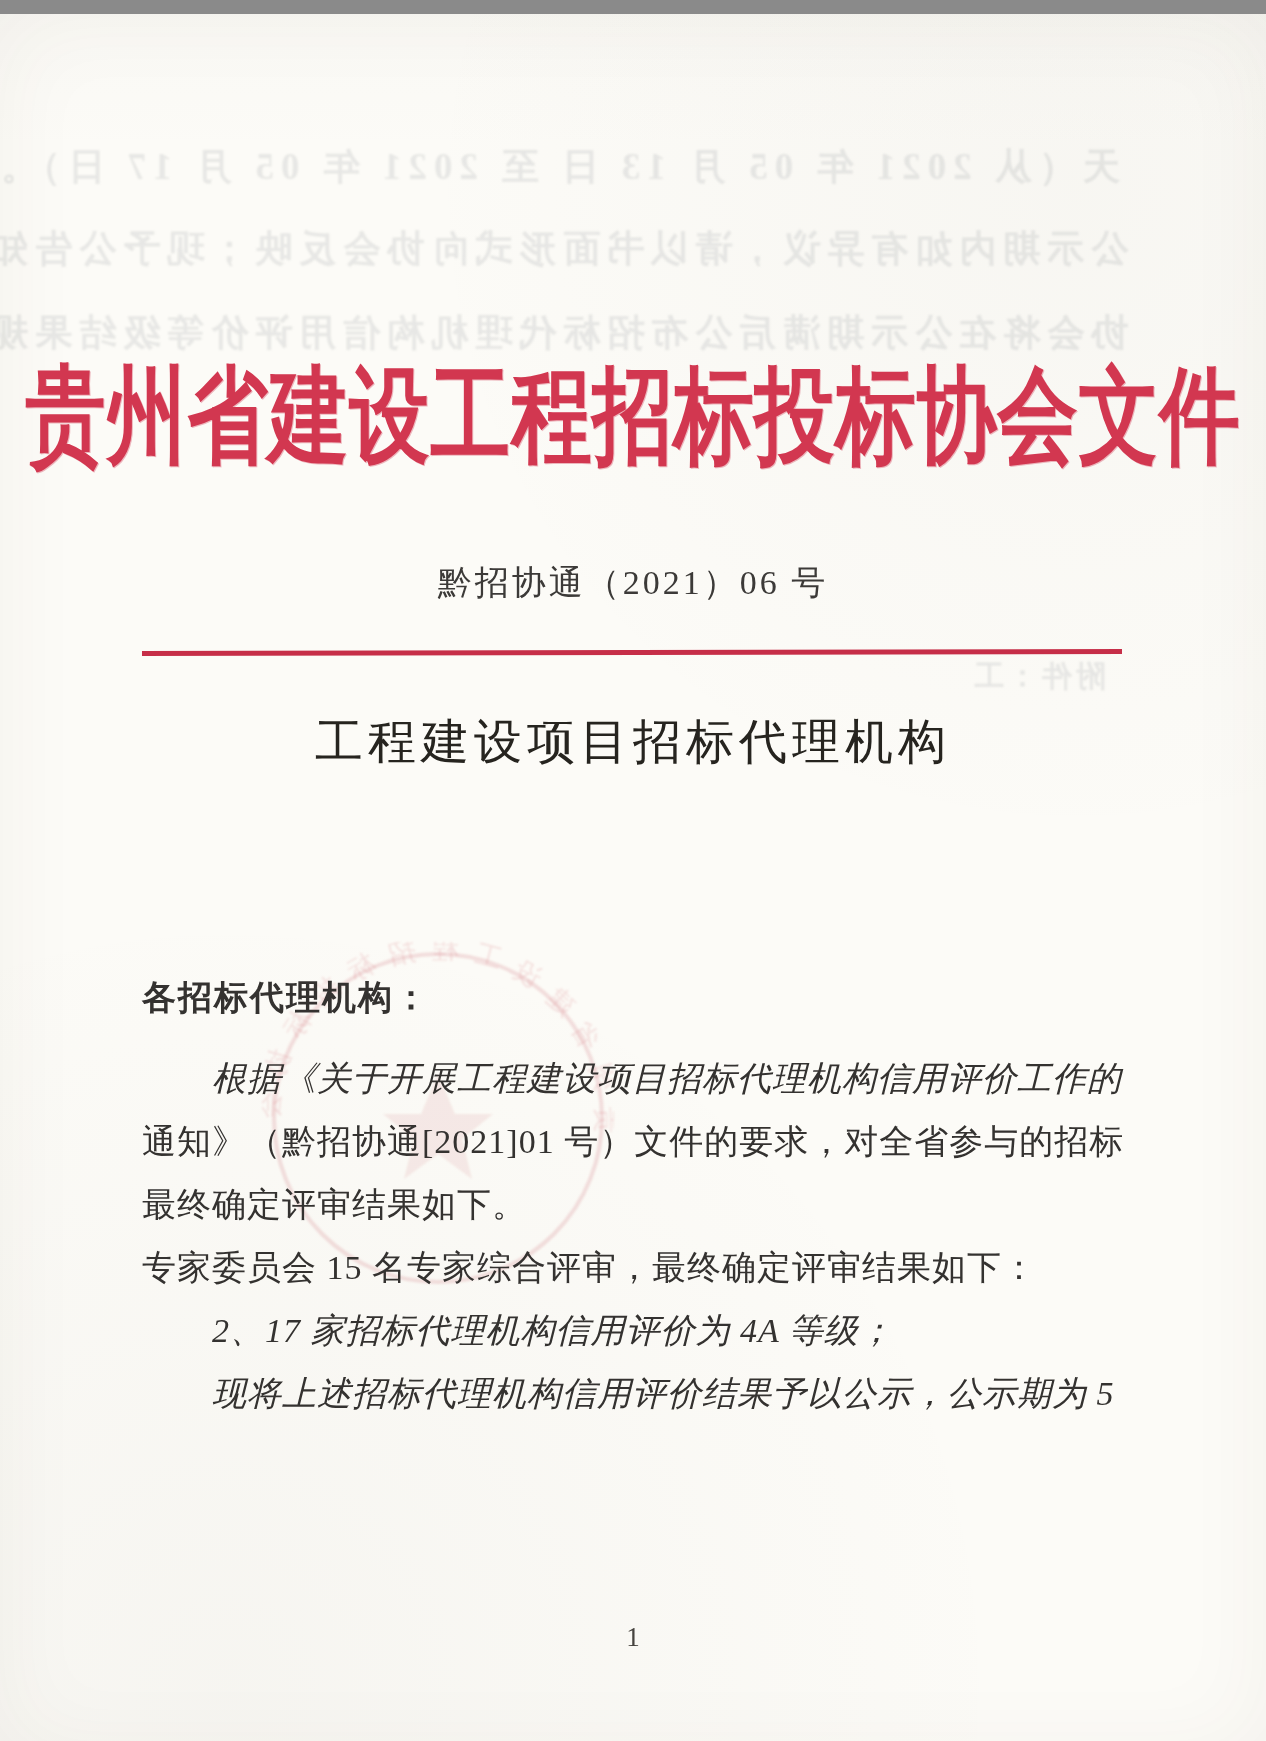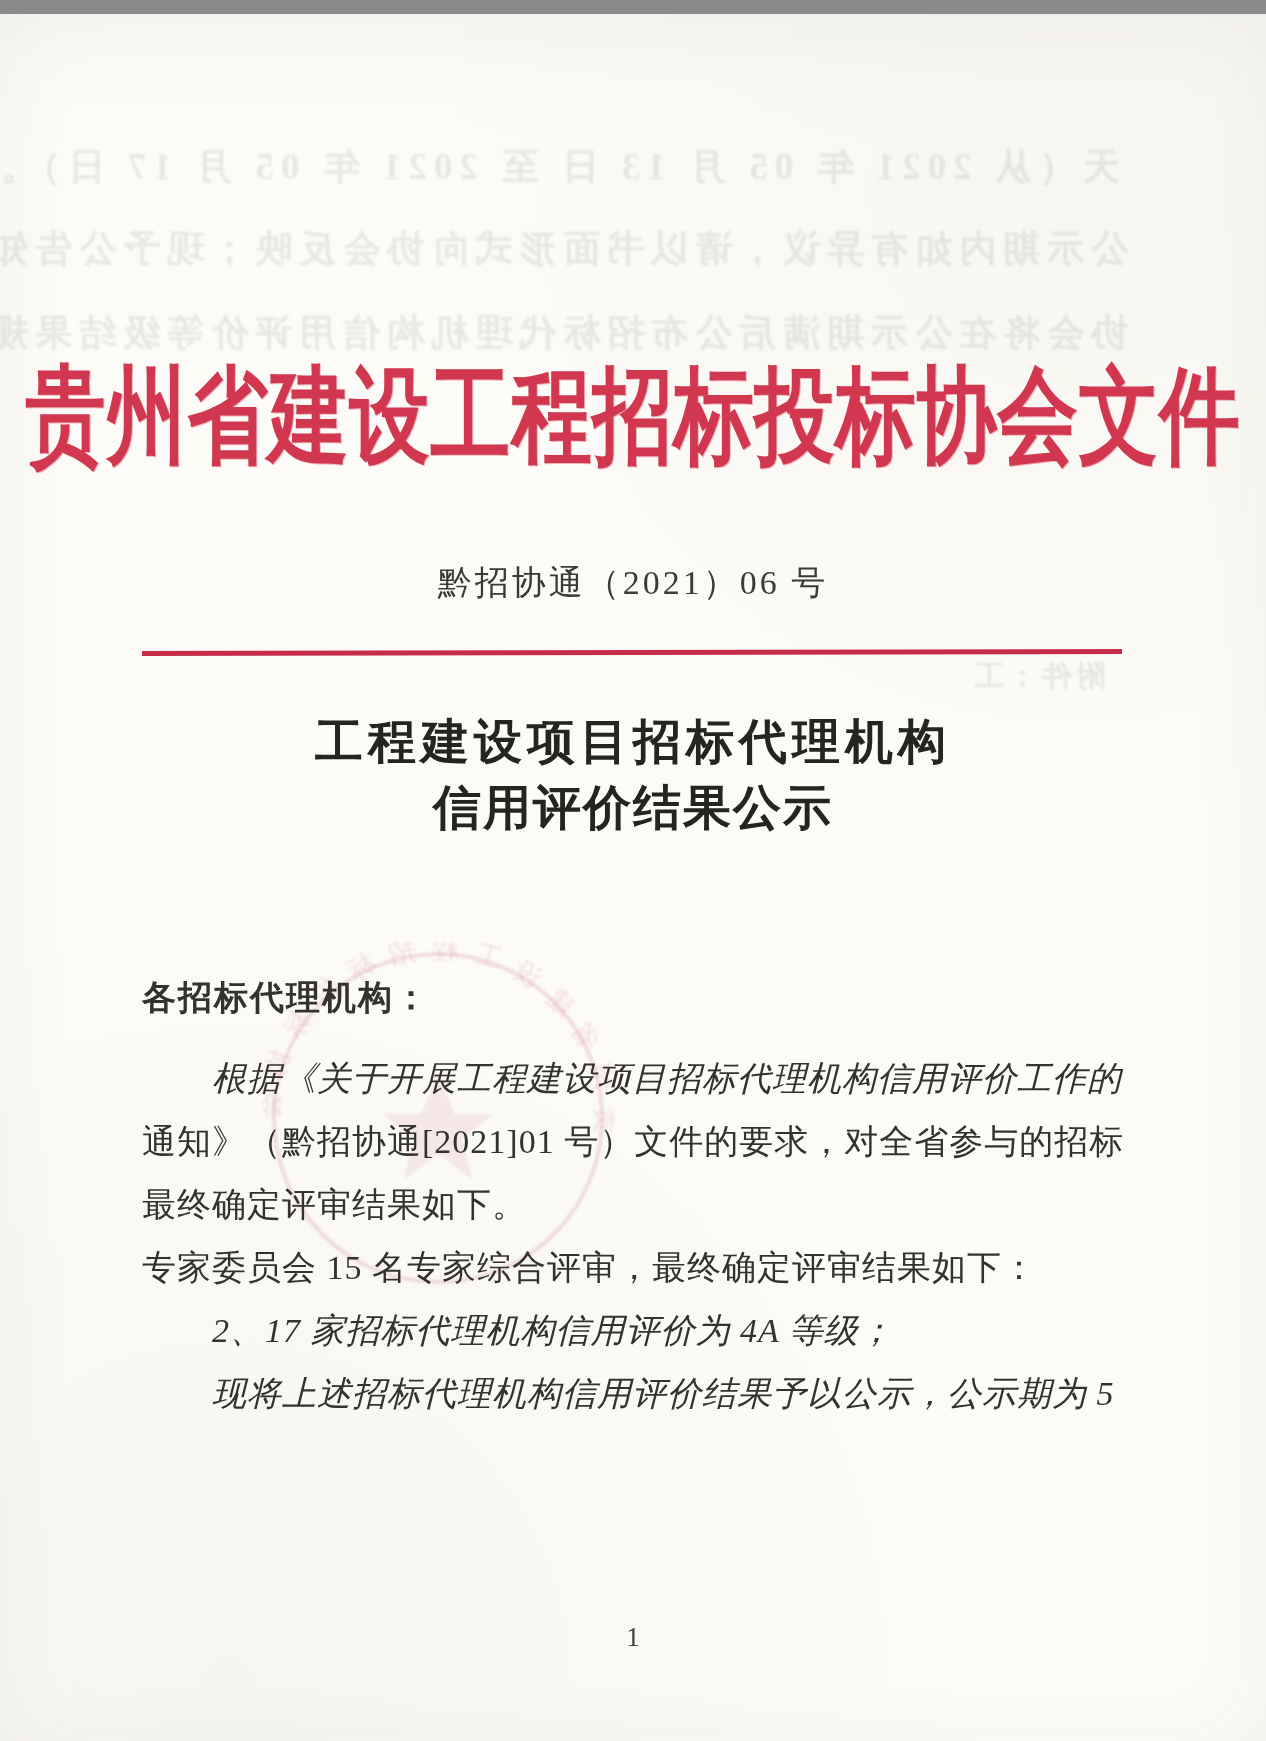--- a/index.html
+++ b/index.html
@@ -60,21 +60,21 @@
     position:absolute; top:636px; left:142px;
     width:980px; height:5px;
     background: var(--rule-red, #c62e48);
     transform: rotate(-0.12deg);
   }
 
   
   .doc-title {
     position:absolute; left:0; width:100%;
     text-align:center;
-    font-size:48px; font-weight:bold;
+    font-size:48px; font-weight:normal;
     color: var(--heading-ink, #26241f);
     white-space:nowrap;
   }
   .doc-title.t1 { top:696px; letter-spacing:5px; }
   .doc-title.t2 { top:762px; letter-spacing:2px; }
 
   
   .stamp {
     position:absolute; left:262px; top:928px;
     width:352px; height:352px;
@@ -114,21 +114,20 @@
   <div class="ghost g3">协会将在公示期满后公布招标代理机构信用评价等级结果规</div>
   <div class="ghost gfrag">附件：工</div>
 
   <div class="letterhead">贵州省建设工程招标投标协会文件</div>
 
   <div class="doc-number">黔招协通（2021）06 号</div>
 
   <div class="red-rule"></div>
 
   <div class="doc-title t1">工程建设项目招标代理机构</div>
-  <div class="doc-title t2">信用评价结果公示</div>
 
   <svg class="stamp" viewBox="-176 -176 352 352" xmlns="http://www.w3.org/2000/svg">
     <circle cx="0" cy="0" r="164" fill="none" stroke="rgba(198,75,88,0.17)" stroke-width="4"></circle>
     <path id="stamp-arc-path" d="M -128,96 A 160 160 0 1 1 128,96" fill="none"></path>
     <text font-size="27" letter-spacing="14" fill="rgba(198,75,88,0.15)" font-family="Liberation Serif, DejaVu Serif, serif">
       <textPath href="#stamp-arc-path" startOffset="50%" text-anchor="middle">贵州省建设工程招标投标协会</textPath>
     </text>
     <path transform="translate(0,14)" d="M0,-58 L17,-18 L55,-18 L24,7 L34,47 L0,22 L-34,47 L-24,7 L-55,-18 L-17,-18 Z" fill="rgba(198,75,88,0.10)"></path>
   </svg>
 

